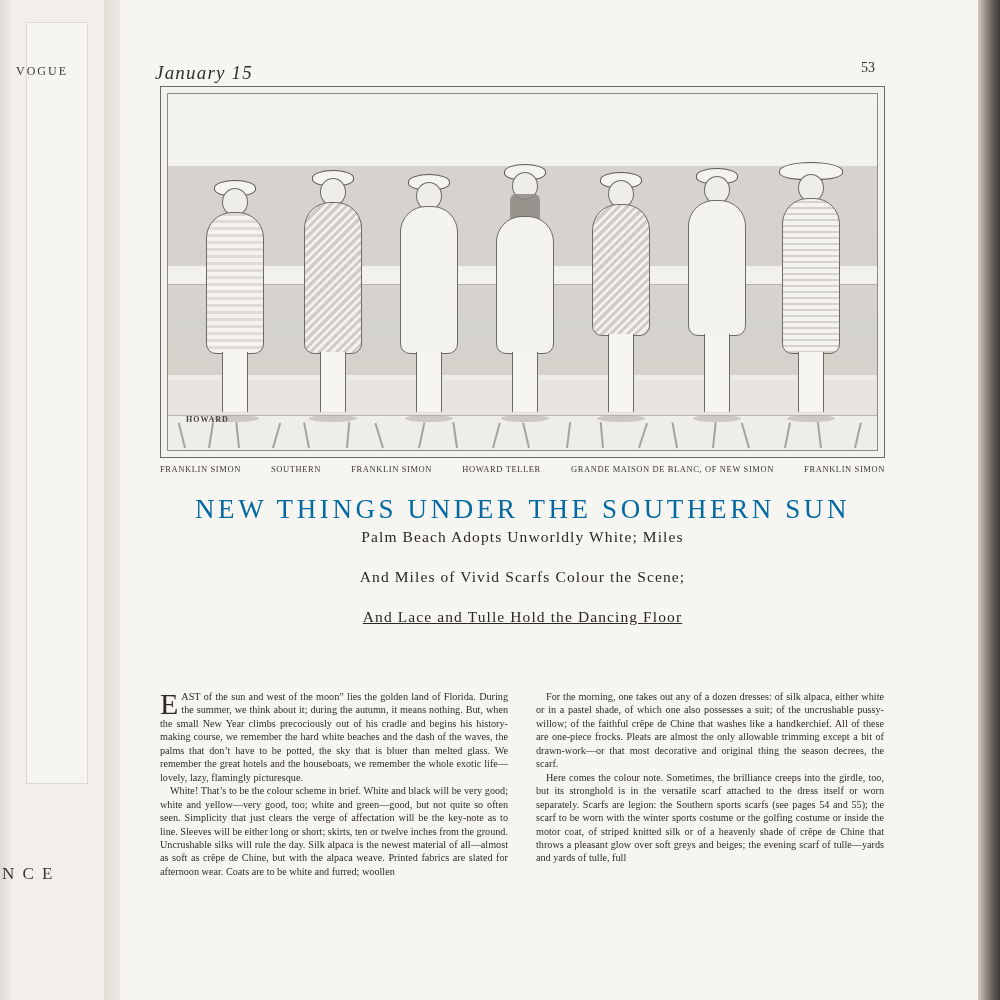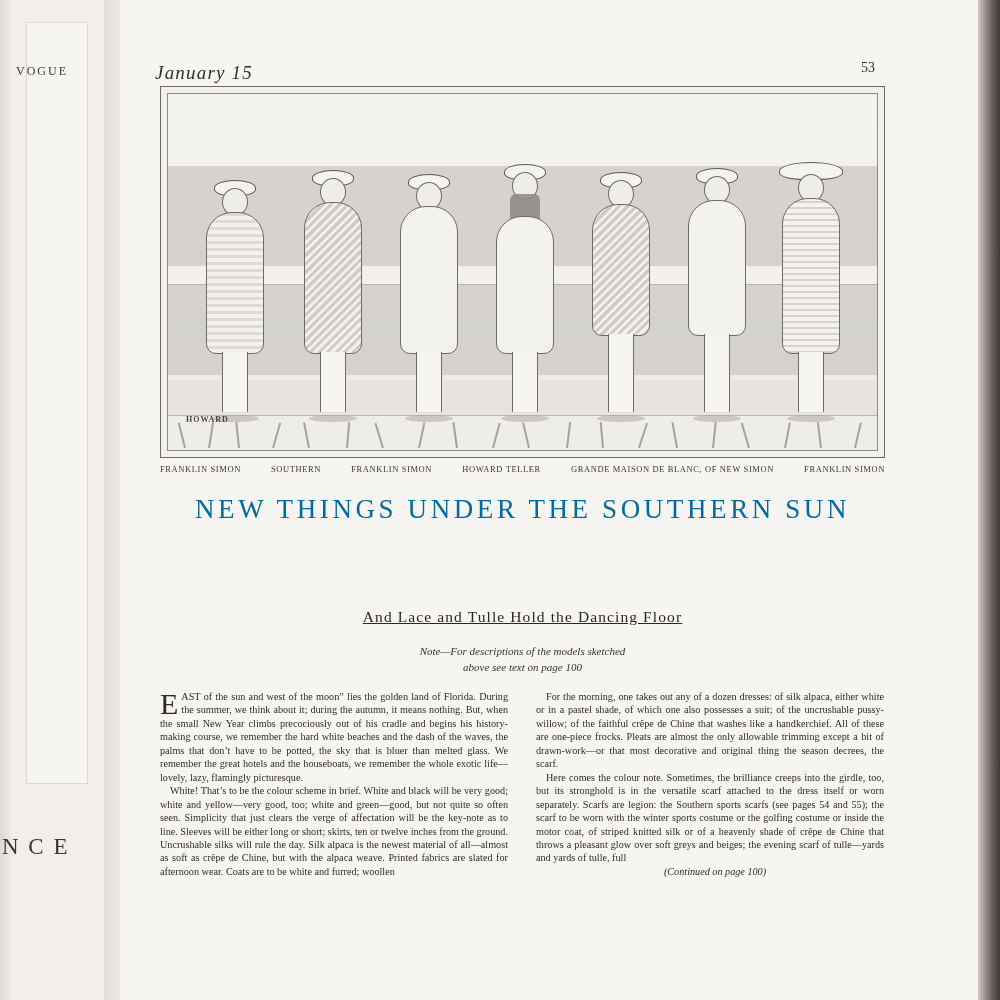--- a/index.html
+++ b/index.html
@@ -48,22 +48,22 @@
     position: absolute;
     font-family: "Liberation Serif", serif;
     color: #3a3631;
     letter-spacing: 2px;
   }
   .facing-vogue {
     top: 64px; left: 16px;
     font-size: 12px;
   }
   .facing-nce {
-    top: 834px; left: 2px;
-    font-size: 23px;
+    top: 864px; left: 2px;
+    font-size: 17px;
   }
   
   .gutter {
     position: absolute;
     top: 0; left: 104px;
     width: 34px; height: 100%;
     background: linear-gradient(to right, #e3ded7 0%, #f6f4f1 100%);
   }
   
   .sheet {
@@ -418,36 +418,33 @@
     <div class="credits">
       <span>FRANKLIN SIMON</span>
       <span>SOUTHERN</span>
       <span>FRANKLIN SIMON</span>
       <span>HOWARD TELLER</span>
       <span>GRANDE MAISON DE BLANC, OF NEW SIMON</span>
       <span>FRANKLIN SIMON</span>
     </div>
 
     <div class="headline">NEW THINGS UNDER THE SOUTHERN SUN</div>
+    <div class="deck deck1">Palm Beach Adopts Unworldly White;  Miles</div>
+    <div class="deck deck2">And Miles of Vivid Scarfs Colour the Scene;</div>
     <div class="deck deck3">And Lace and Tulle Hold the Dancing Floor</div>
 
-    <div class="note">
-      <div>Note—For descriptions of the models sketched</div>
-      <div>above see text on page 100</div>
-    </div>
 
     <div class="cols">
       <div class="col">
         <p class="first"><span class="dropcap">E</span><span>AST of the sun and west of the moon” lies the golden land of Florida.  During the summer, we think about it; during the autumn, it means nothing.  But, when the small New Year climbs precociously out of his cradle and begins his history-making course, we remember the hard white beaches and the dash of the waves, the palms that don’t have to be potted, the sky that is bluer than melted glass.  We remember the great hotels and the houseboats, we remember the whole exotic life—lovely, lazy, flamingly picturesque.</span></p>
         <p><span>White!  That’s to be the colour scheme in brief.  White and black will be very good;  white and yellow—very good, too;  white and green—good, but not quite so often seen.  Simplicity that just clears the verge of affectation will be the key-note as to line.  Sleeves will be either long or short;  skirts, ten or twelve inches from the ground.  Uncrushable silks will rule the day.  Silk alpaca is the newest material of all—almost as soft as crêpe de Chine, but with the alpaca weave.  Printed fabrics are slated for afternoon wear.  Coats are to be white and furred;  woollen</span></p>
       </div>
       <div class="col">
         <p><span>For the morning, one takes out any of a dozen dresses: of silk alpaca, either white or in a pastel shade, of which one also possesses a suit;  of the uncrushable pussy-willow;  of the faithful crêpe de Chine that washes like a handkerchief.  All of these are one-piece frocks.  Pleats are almost the only allowable trimming except a bit of drawn-work—or that most decorative and original thing the season decrees, the scarf.</span></p>
         <p><span>Here comes the colour note.  Sometimes, the brilliance creeps into the girdle, too, but its stronghold is in the versatile scarf attached to the dress itself or worn separately.  Scarfs are legion: the Southern sports scarfs (see pages 54 and 55); the scarf to be worn with the winter sports costume or the golfing costume or inside the motor coat, of striped knitted silk or of a heavenly shade of crêpe de Chine that throws a pleasant glow over soft greys and beiges;  the evening scarf of tulle—yards and yards of tulle, full</span></p>
-        <p class="cont">(Continued on page 100)</p>
       </div>
     </div>
 
     <div class="sheet-bottom"></div>
   </div>
 
   <div class="scan-edge-right"></div>
 </div>
 
 </body></html>

